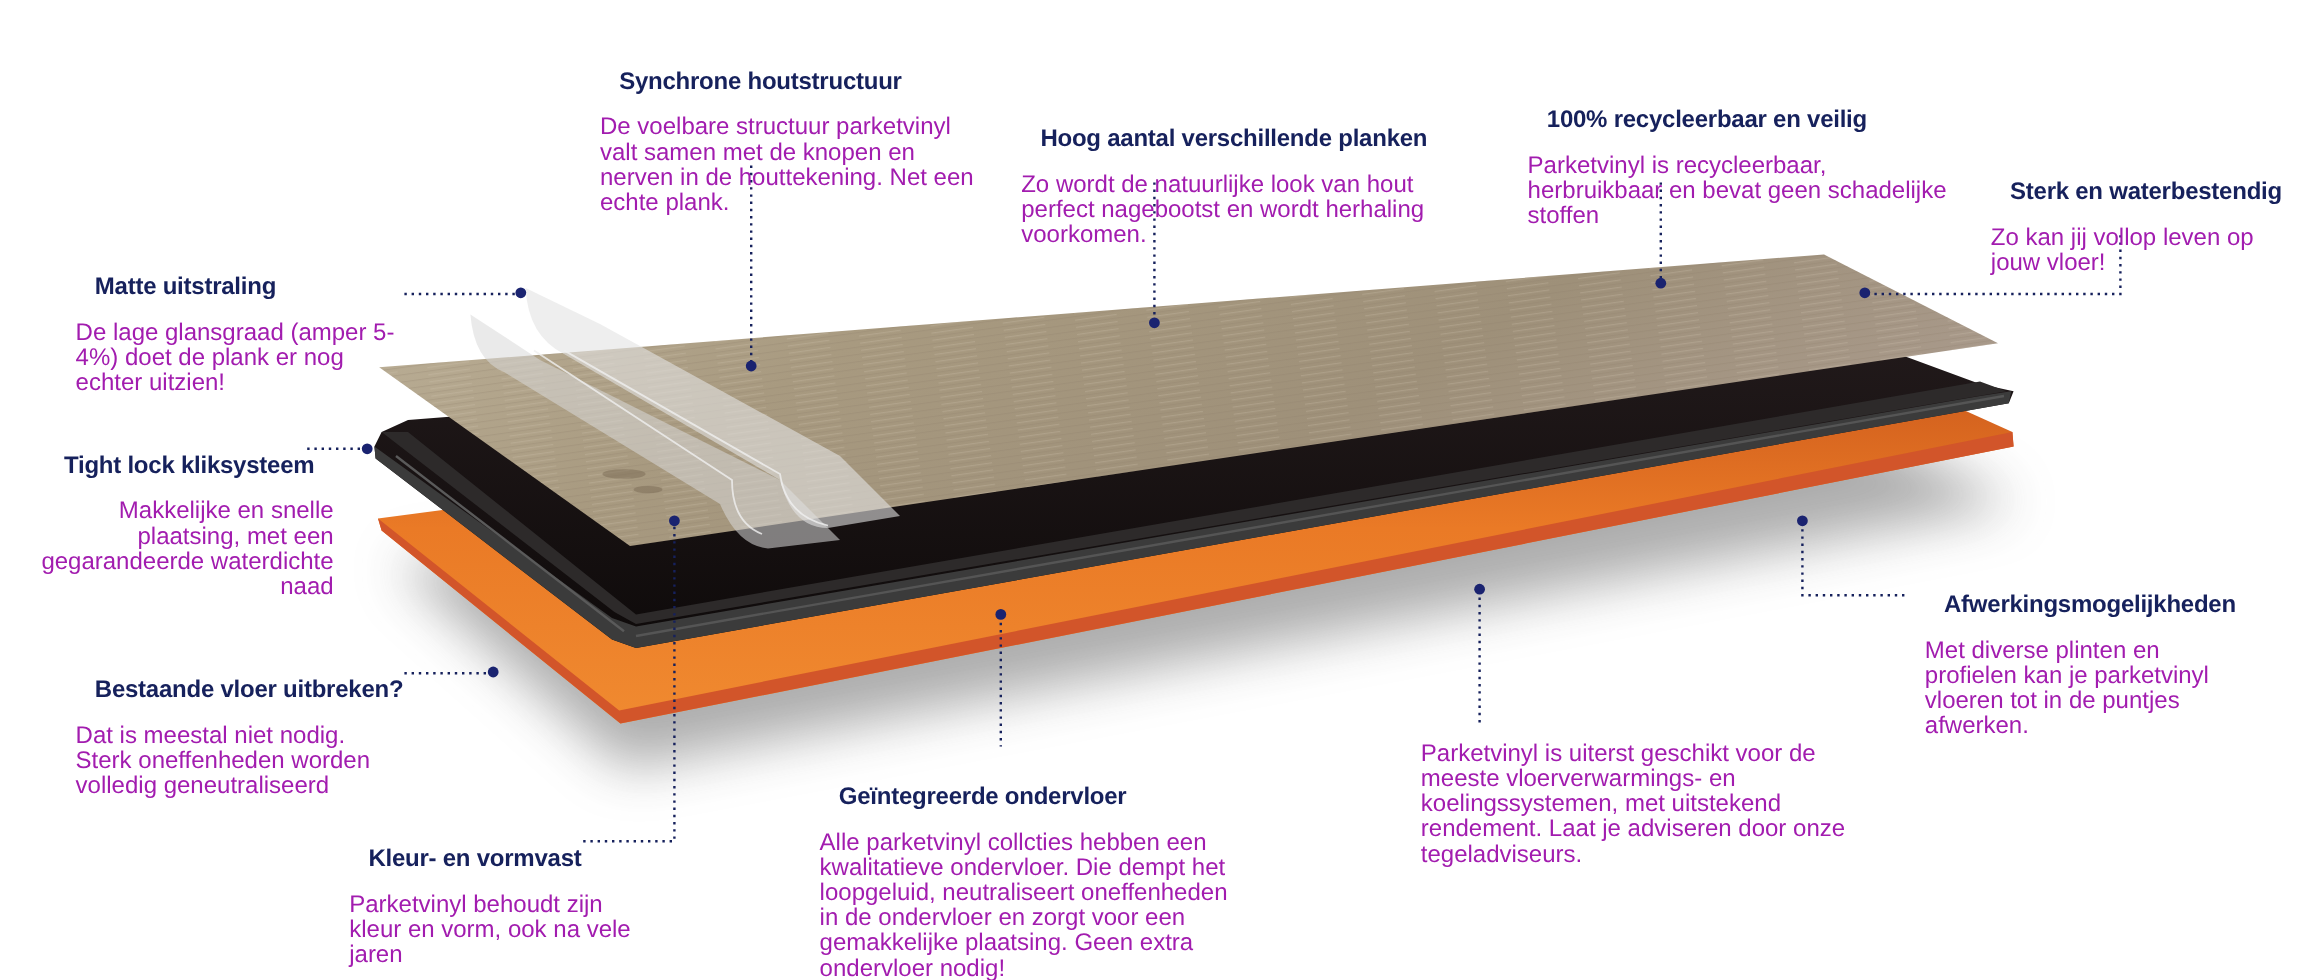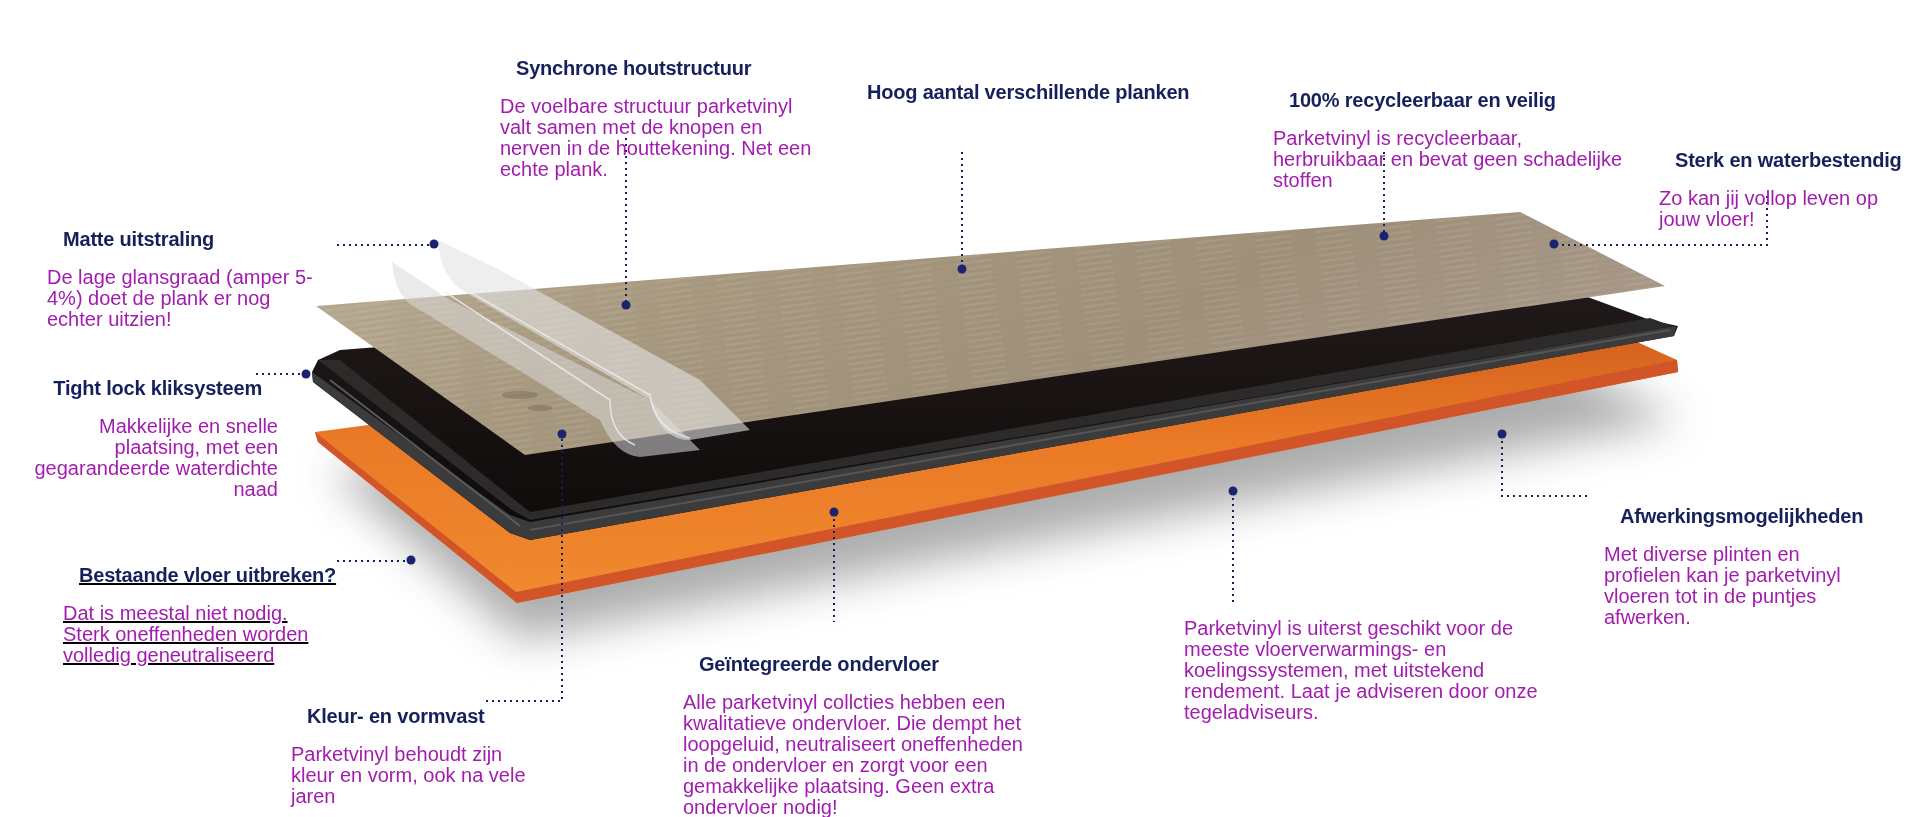--- a/index.html
+++ b/index.html
@@ -97,59 +97,60 @@
     <circle cx="1233" cy="491" r="4.5"></circle>
     <circle cx="1502" cy="434" r="4.5"></circle>
   </g>
 </svg>
 
 <div class="callout" style="left:500px; top:40px; width:320px;">
   <h3>Synchrone houtstructuur</h3>
   <p>De voelbare structuur parketvinyl valt samen met de knopen en nerven in de houttekening. Net een echte plank.</p>
 </div>
 
-<div class="callout" style="left:851px; top:64px; width:360px;">
+<div class="callout" style="left:851px; top:88px; width:360px;">
   <h3>Hoog aantal verschillende planken</h3>
+  <p>Zo wordt de natuurlijke look van hout perfect nagebootst en wordt herhaling voorkomen.</p>
 </div>
 
 <div class="callout" style="left:1273px; top:72px; width:350px;">
   <h3>100% recycleerbaar en veilig</h3>
   <p>Parketvinyl is recycleerbaar, herbruikbaar en bevat geen schadelijke stoffen</p>
 </div>
 
 <div class="callout" style="left:1659px; top:132px; width:250px;">
   <h3>Sterk en waterbestendig</h3>
   <p>Zo kan jij vollop leven op jouw vloer!</p>
 </div>
 
-<div class="callout" style="left:47px; top:211px; width:270px;">
+<div class="callout" style="left:63px; top:211px; width:270px;">
   <h3>Matte uitstraling</h3>
   <p>De lage glansgraad (amper 5-4%) doet de plank er nog echter uitzien!</p>
 </div>
 
 <div class="callout" style="left:28px; top:360px; width:250px;text-align:right;">
   <h3>Tight lock kliksysteem</h3>
   <p>Makkelijke en snelle plaatsing, met een gegarandeerde waterdichte naad</p>
 </div>
 
-<div class="callout" style="left:63px; top:547px; width:260px;text-decoration:underline;">
+<div class="callout" style="left:63px; top:547px; width:260px;">
   <h3>Bestaande vloer uitbreken?</h3>
   <p>Dat is meestal niet nodig. Sterk oneffenheden worden volledig geneutraliseerd</p>
 </div>
 
 <div class="callout" style="left:291px; top:688px; width:250px;">
   <h3>Kleur- en vormvast</h3>
   <p>Parketvinyl behoudt zijn kleur en vorm, ook na vele jaren</p>
 </div>
 
 <div class="callout" style="left:683px; top:636px; width:360px;">
   <h3>Geïntegreerde ondervloer</h3>
   <p>Alle parketvinyl collcties hebben een kwalitatieve ondervloer. Die dempt het loopgeluid, neutraliseert oneffenheden in de ondervloer en zorgt voor een gemakkelijke plaatsing. Geen extra ondervloer nodig!</p>
 </div>
 
 <div class="callout" style="left:1184px; top:617px; width:360px;">
   <p>Parketvinyl is uiterst geschikt voor de meeste vloerverwarmings- en koelingssystemen, met uitstekend rendement. Laat je adviseren door onze tegeladviseurs.</p>
 </div>
 
-<div class="callout" style="left:1604px; top:488px; width:270px;">
+<div class="callout" style="left:1604px; top:476px; width:270px;">
   <h3>Afwerkingsmogelijkheden</h3>
   <p>Met diverse plinten en profielen kan je parketvinyl vloeren tot in de puntjes afwerken.</p>
 </div>
 
 </body></html>

